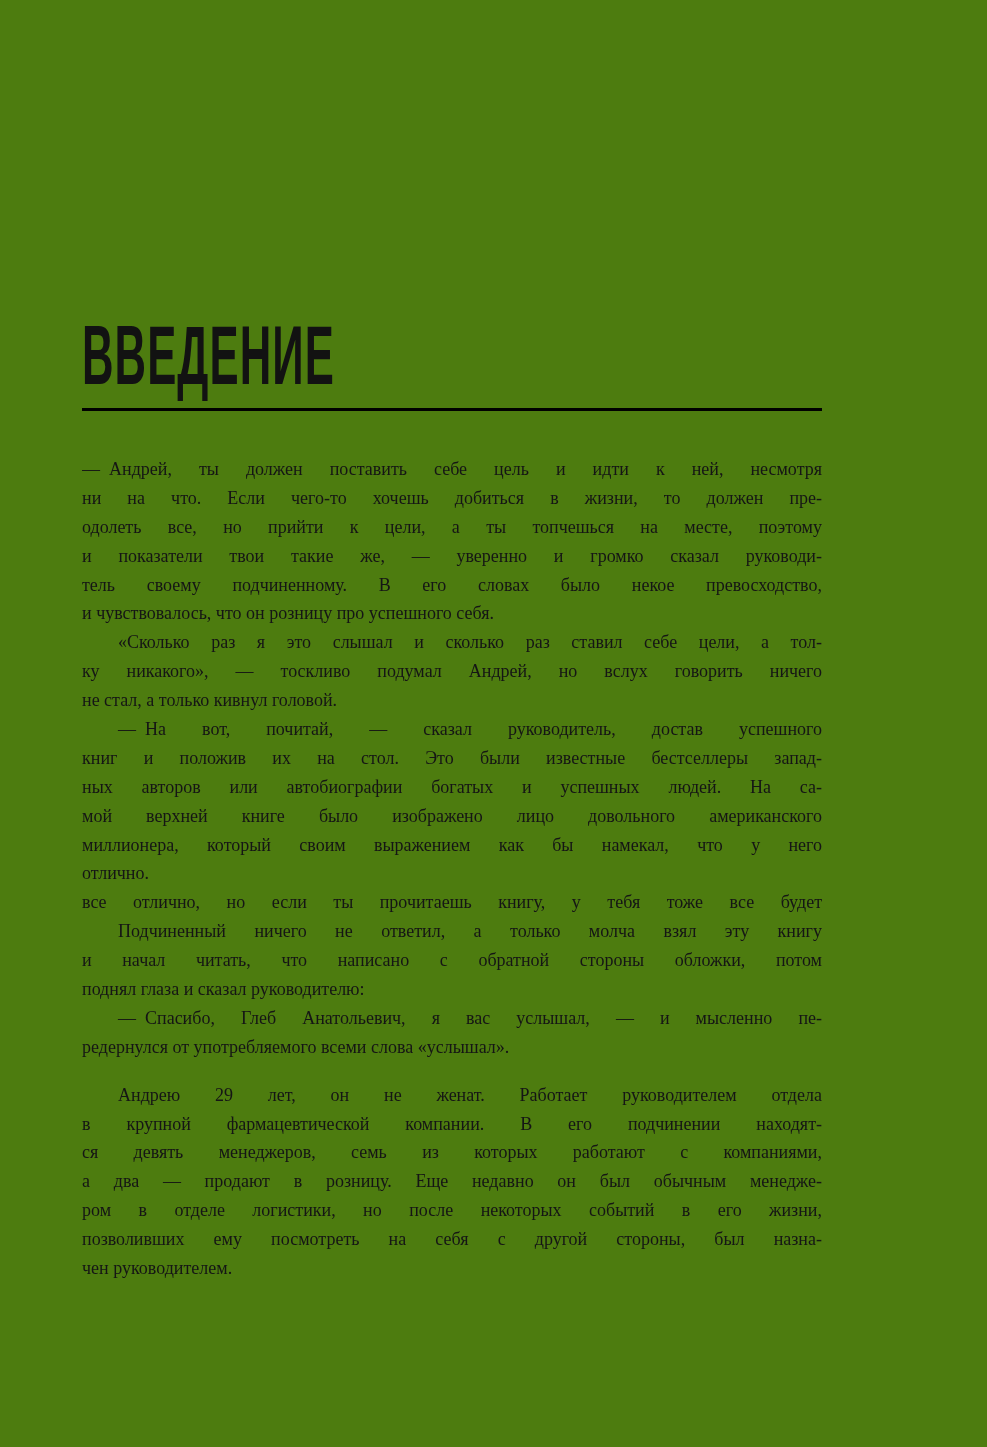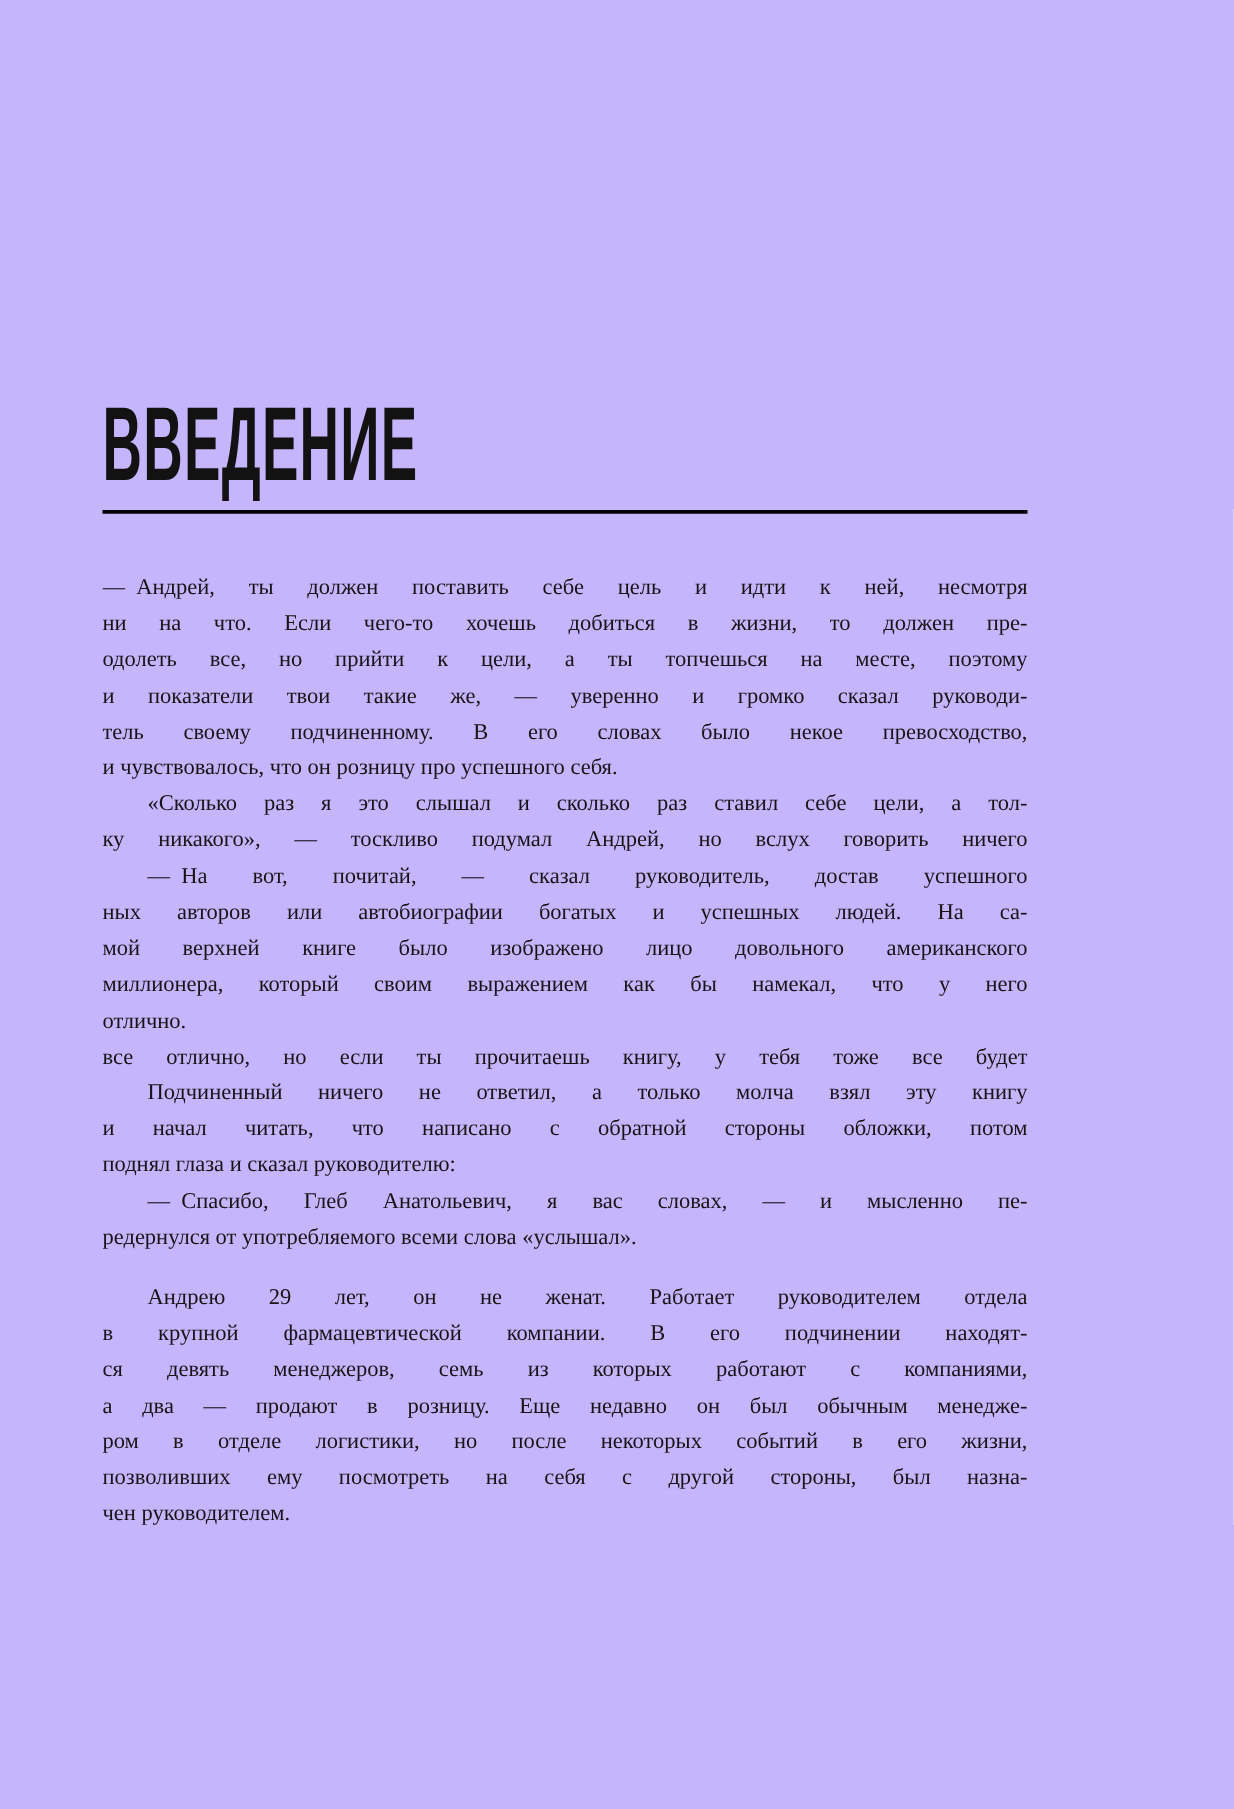--- a/index.html
+++ b/index.html
@@ -7,21 +7,21 @@
     width: 987px;
     height: 1447px;
     background: #ffffff;
     position: relative;
     overflow: hidden;
     font-family: "Liberation Serif", serif;
   }
   .page {
     position: absolute;
     inset: 0;
-    background: #c4b5fd;
+    background: #4d7c0f;
     text-decoration: underline;
   }
   .chapter-title {
     position: absolute;
     left: 82px;
     top: 325px;
     height: 63px;
   }
   .chapter-title span {
     display: inline-block;
@@ -77,36 +77,38 @@
         <div class="line">— Андрей, ты должен поставить себе цель и идти к ней, несмотря</div>
         <div class="line">ни на что. Если чего-то хочешь добиться в жизни, то должен пре-</div>
         <div class="line">одолеть все, но прийти к цели, а ты топчешься на месте, поэтому</div>
         <div class="line">и показатели твои такие же, — уверенно и громко сказал руководи-</div>
         <div class="line">тель своему подчиненному. В его словах было некое превосходство,</div>
         <div class="line end">и чувствовалось, что он розницу про успешного себя.</div>
       </div>
       <div class="para">
         <div class="line first">«Сколько раз я это слышал и сколько раз ставил себе цели, а тол-</div>
         <div class="line">ку никакого», — тоскливо подумал Андрей, но вслух говорить ничего</div>
+        <div class="line end">не стал, а только кивнул головой.</div>
       </div>
       <div class="para">
         <div class="line first">— На вот, почитай, — сказал руководитель, достав успешного</div>
+        <div class="line">книг и положив их на стол. Это были известные бестселлеры запад-</div>
         <div class="line">ных авторов или автобиографии богатых и успешных людей. На са-</div>
         <div class="line">мой верхней книге было изображено лицо довольного американского</div>
         <div class="line">миллионера, который своим выражением как бы намекал, что у него</div>
         <div class="line end">отлично.</div>
         <div class="line">все отлично, но если ты прочитаешь книгу, у тебя тоже все будет</div>
       </div>
       <div class="para">
         <div class="line first">Подчиненный ничего не ответил, а только молча взял эту книгу</div>
         <div class="line">и начал читать, что написано с обратной стороны обложки, потом</div>
         <div class="line end">поднял глаза и сказал руководителю:</div>
       </div>
       <div class="para">
-        <div class="line first">— Спасибо, Глеб Анатольевич, я вас словах, — и мысленно пе-</div>
+        <div class="line first">— Спасибо, Глеб Анатольевич, я вас услышал, — и мысленно пе-</div>
         <div class="line end">редернулся от употребляемого всеми слова «услышал».</div>
       </div>
       <div class="para space-before">
         <div class="line first">Андрею 29 лет, он не женат. Работает руководителем отдела</div>
         <div class="line">в крупной фармацевтической компании. В его подчинении находят-</div>
         <div class="line">ся девять менеджеров, семь из которых работают с компаниями,</div>
         <div class="line">а два — продают в розницу. Еще недавно он был обычным менедже-</div>
         <div class="line">ром в отделе логистики, но после некоторых событий в его жизни,</div>
         <div class="line">позволивших ему посмотреть на себя с другой стороны, был назна-</div>
         <div class="line end">чен руководителем.</div>

